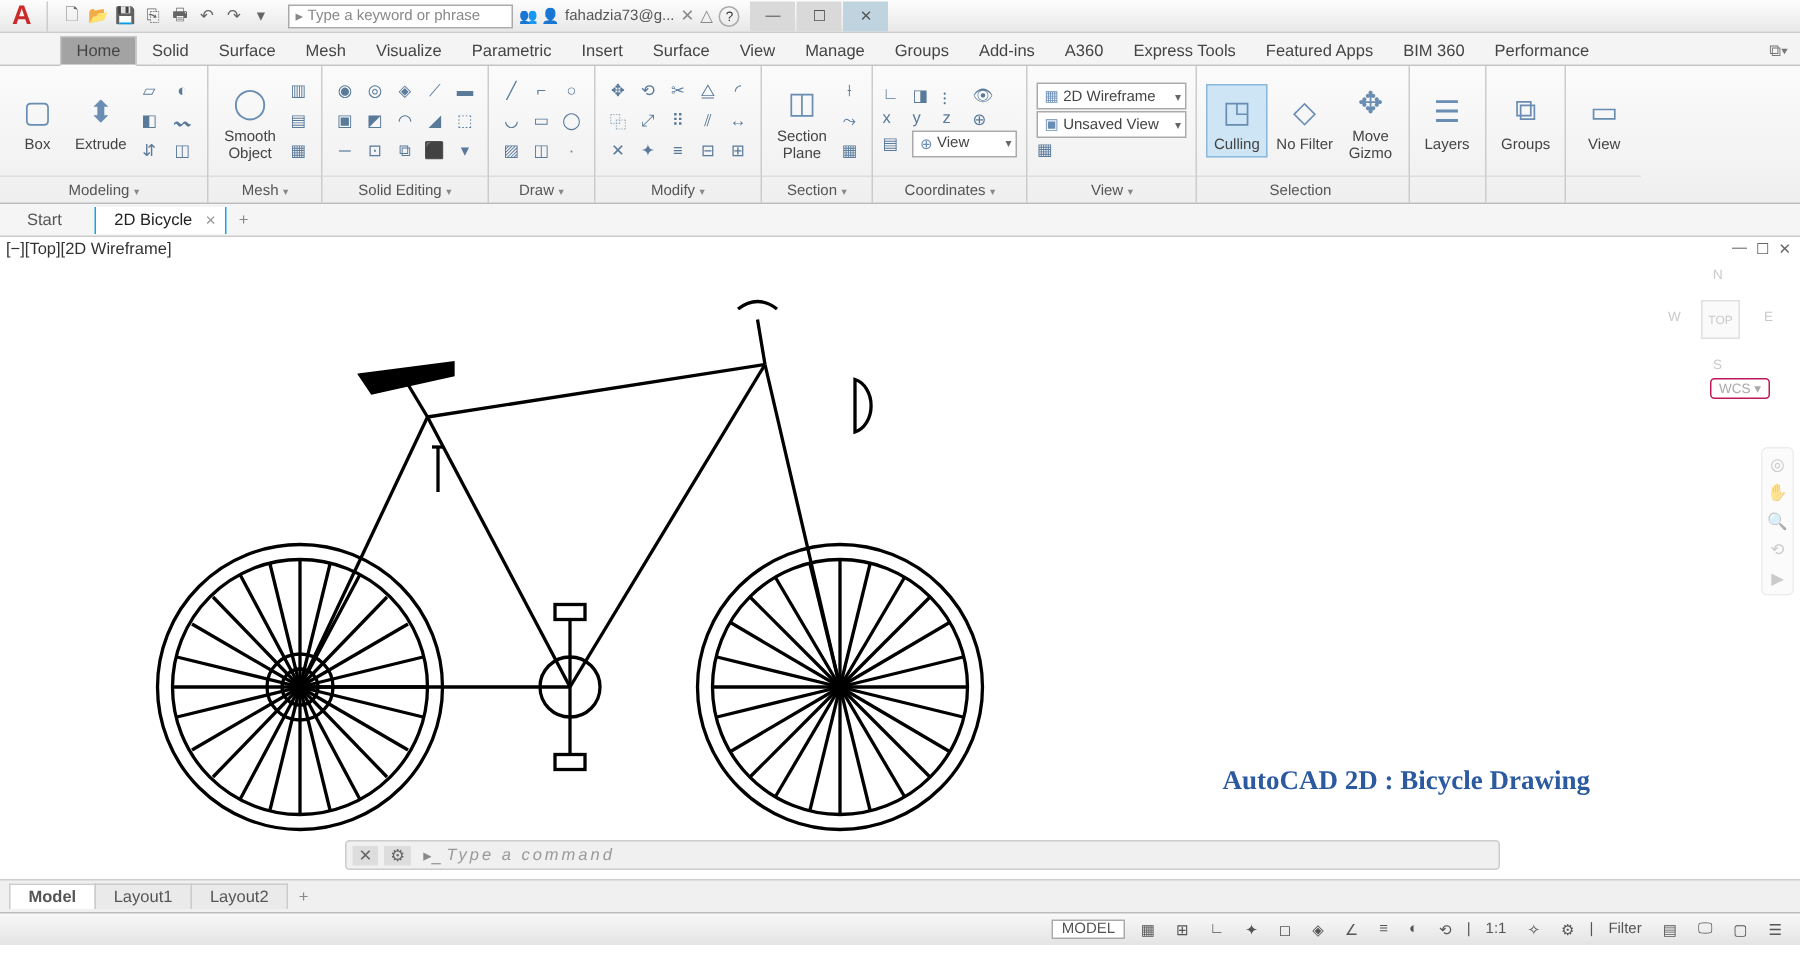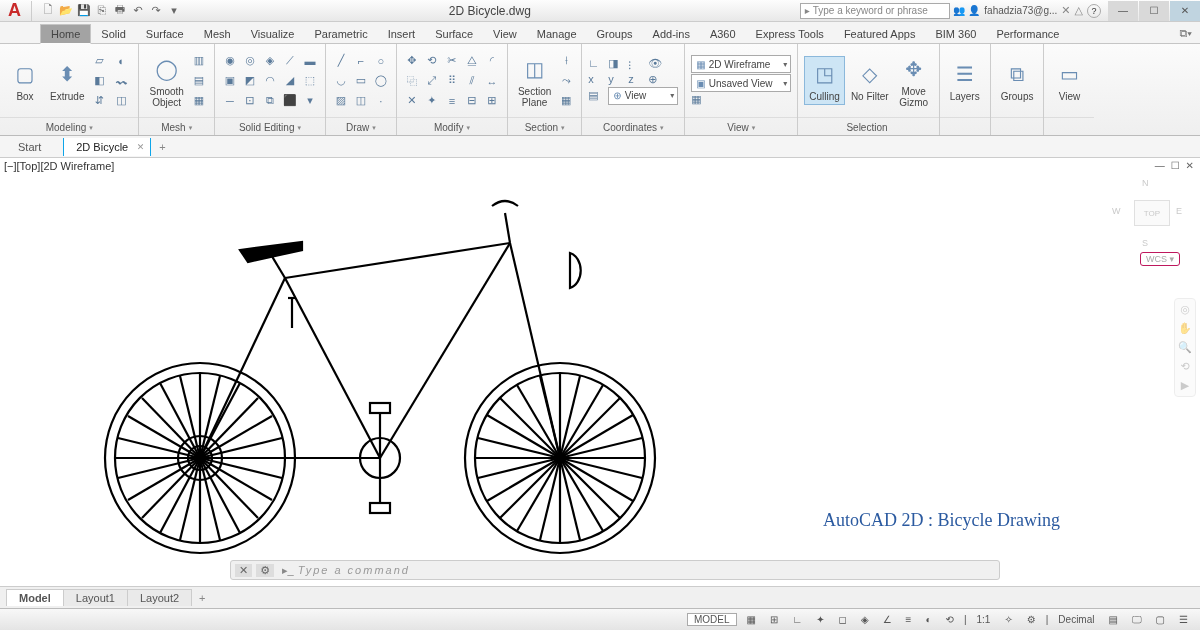--- a/index.html
+++ b/index.html
@@ -44,26 +44,26 @@
 .file-tabs .ftab .x { position:absolute; right:6px; top:4px; font-size:9px; color:#999;}
 .file-tabs .plus{ padding:2px 8px; color:#888; cursor:pointer;}
 .canvas-area { position:relative; height:428px; background:#fff;}
 .view-label { position:absolute; left:4px; top:2px; font-size:11px; color:#333;text-align:right;}
 .view-ctrl { position:absolute; right:6px; top:2px; font-size:10px; color:#666; display:flex; gap:6px;}
 .viewcube { position:absolute; right:18px; top:20px; width:70px; height:70px; opacity:.45; font-size:9px; color:#888;}
 .viewcube .n{ position:absolute; left:30px; top:0;}
 .viewcube .s{ position:absolute; left:30px; bottom:0;}
 .viewcube .w{ position:absolute; left:0; top:28px;}
 .viewcube .e{ position:absolute; right:0; top:28px;}
-.viewcube .top{ position:absolute; left:22px; top:22px; width:36px; height:26px; border:1px solid #bbb; display:flex; align-items:center; justify-content:center; font-size:8px; background:#f5f5f5;}
+.viewcube .top{ position:absolute; left:22px; top:22px; width:26px; height:26px; border:1px solid #bbb; display:flex; align-items:center; justify-content:center; font-size:8px; background:#f5f5f5;}
 .wcs-tag { position:absolute; right:20px; top:94px; font-size:9px; color:#aaa; border:1px solid #be185d; padding:1px 5px; border-radius:3px;}
 .navbar-right { position:absolute; right:4px; top:140px; width:22px; background:#f8f8f8; border:1px solid #ddd; border-radius:4px; display:flex; flex-direction:column; gap:6px; padding:4px 0; opacity:.5;}
 .navbar-right span{ display:flex; justify-content:center; color:#999; font-size:11px;}
 .bicycle { position:absolute; left:40px; top:40px; }
-.drawing-title { position:absolute; right:140px; bottom:55px; font-family:"Times New Roman",serif; font-weight:normal; font-size:18px; color:#2b5aa0;}
+.drawing-title { position:absolute; right:140px; bottom:55px; font-family:"Times New Roman",serif; font-weight:bold; font-size:18px; color:#2b5aa0;}
 .cmdline { position:absolute; left:230px; bottom:6px; right:200px; height:20px; background:#f0f0f0; border:1px solid #ccc; display:flex; align-items:center; font-size:11px; color:#999; padding-left:4px; border-radius:3px;}
 .cmdline .cx{ background:#ddd; padding:0 4px; margin-right:4px; color:#666;}
 .cmdline .pr{ margin:0 4px; color:#888;}
 .layout-tabs { height:22px; background:#f0f0f0; display:flex; align-items:center; border-top:1px solid #ccc; padding-left:6px; gap:0;}
 .layout-tabs .ltab { padding:2px 12px; font-size:11px; color:#555; border:1px solid #ccc; border-bottom:none; background:#eaeaea; margin-right:-1px; cursor:pointer;}
 .layout-tabs .ltab.active { background:#fff; font-weight:bold;}
 .layout-tabs .plus{ padding:2px 8px; color:#888;}
 .statusbar { height:22px; background:linear-gradient(#f8f8f8,#e4e4e4); border-top:1px solid #bbb; display:flex; align-items:center; justify-content:flex-end; padding:0 8px; gap:6px; font-size:10px; color:#555;}
 .statusbar .sbtn { padding:0 4px; cursor:pointer; font-size:10px; color:#555;}
 .statusbar .model-toggle{ background:#fff; border:1px solid #aaa; padding:0 6px;}
@@ -76,21 +76,20 @@
   <div class="qat">
     <span>🗋</span>
     <span>📂</span>
     <span>💾</span>
     <span>⎘</span>
     <span>🖶</span>
     <span>↶</span>
     <span>↷</span>
     <span>▾</span>
   </div>
-  <div class="title-center">2D Bicycle.dwg</div>
   <div class="search-area">
     <div class="kbox">Type a keyword or phrase</div>
     <span class="user-txt">👥 👤 <span>fahadzia73@g...</span></span>
     <span style="color:#888;">✕</span>
     <span style="color:#888;">△</span>
     <span style="border:1px solid #aaa;border-radius:8px;width:14px;height:14px;display:inline-flex;align-items:center;justify-content:center;font-size:9px;">?</span>
   </div>
   <div class="win-btns">
     <div>—</div>
     <div>☐</div>
@@ -477,18 +476,18 @@
   <span class="sbtn">◈</span>
   <span class="sbtn">∠</span>
   <span class="sbtn">≡</span>
   <span class="sbtn">◐</span>
   <span class="sbtn">⟲</span>
   <span>|</span>
   <span class="sbtn">1:1</span>
   <span class="sbtn">✧</span>
   <span class="sbtn">⚙</span>
   <span>|</span>
-  <span class="sbtn">Decimal</span>
+  <span class="sbtn">Filter</span>
   <span class="sbtn">▤</span>
   <span class="sbtn">🖵</span>
   <span class="sbtn">▢</span>
   <span class="sbtn">☰</span>
 </div>
 
 </body></html>

